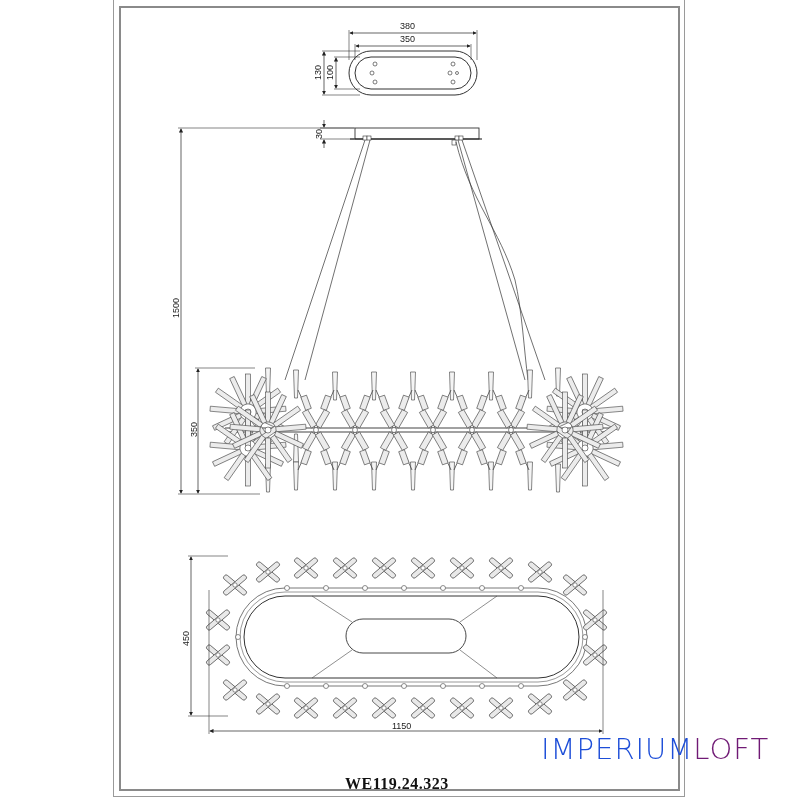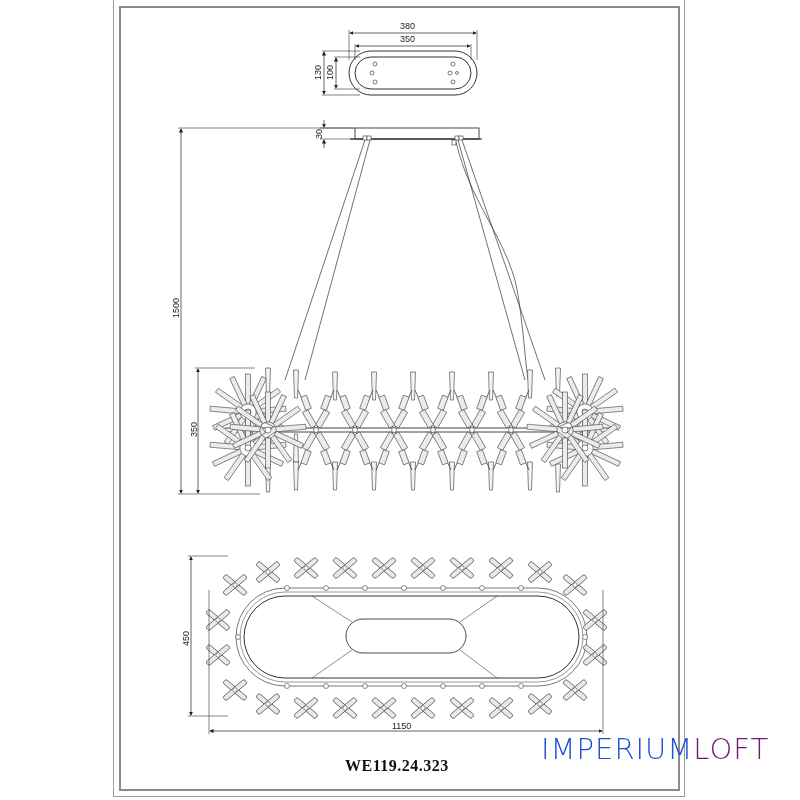--- a/index.html
+++ b/index.html
@@ -1,21 +1,21 @@
 <!DOCTYPE html>
 <html><head>
 <meta charset="utf-8">
 <style>
   html,body{margin:0;padding:0;background:#fff;}
   body{width:800px;height:800px;position:relative;overflow:hidden;font-family:"Liberation Sans",sans-serif;}
   .frame-outer{position:absolute;left:113px;top:0;width:572px;height:797px;border:1.5px solid #9a9a9a;border-top:none;box-sizing:border-box;}
   .frame-inner{position:absolute;left:119px;top:6px;width:561px;height:785px;border:2px solid #8a8a8a;box-sizing:border-box;}
   svg{position:absolute;left:0;top:0;}
   .dim{font-family:"Liberation Sans",sans-serif;font-size:9px;fill:#222;}
-  .model{position:absolute;left:345px;top:757px;font-family:"Liberation Serif",serif;font-weight:bold;font-size:16px;color:#111;letter-spacing:0.5px;}
+  .model{position:absolute;left:345px;top:775px;font-family:"Liberation Serif",serif;font-weight:bold;font-size:16px;color:#111;letter-spacing:0.5px;}
   .wm{position:absolute;left:541px;top:732px;font-family:"DejaVu Sans",sans-serif;font-size:29px;letter-spacing:1px;font-weight:300;}
   .wm .a{color:#1d4ed8;}
   .wm .b{color:#701a75;}
 </style>
 </head>
 <body>
 
 <div class="frame-outer"></div>
 <div class="frame-inner"></div>
 

